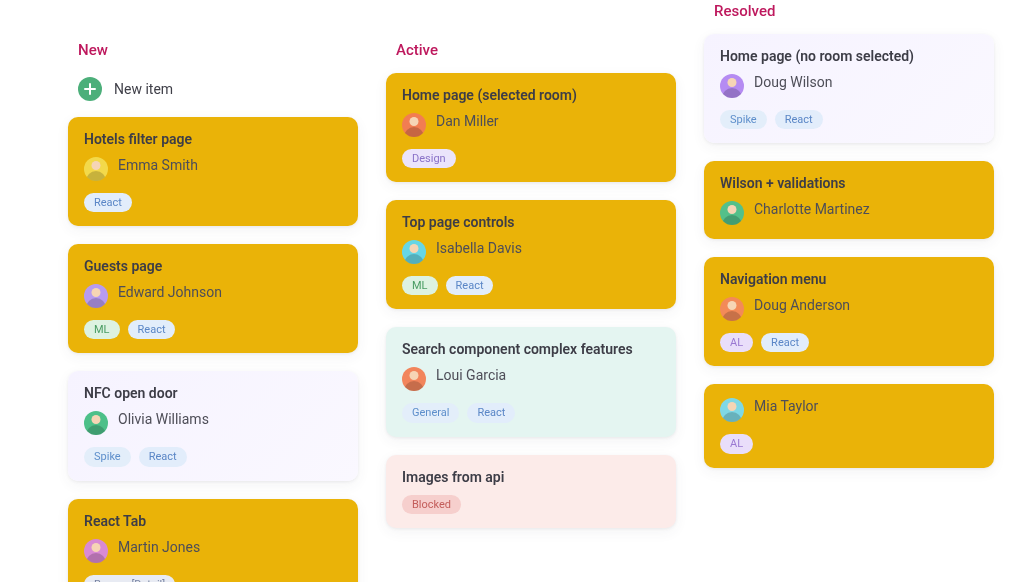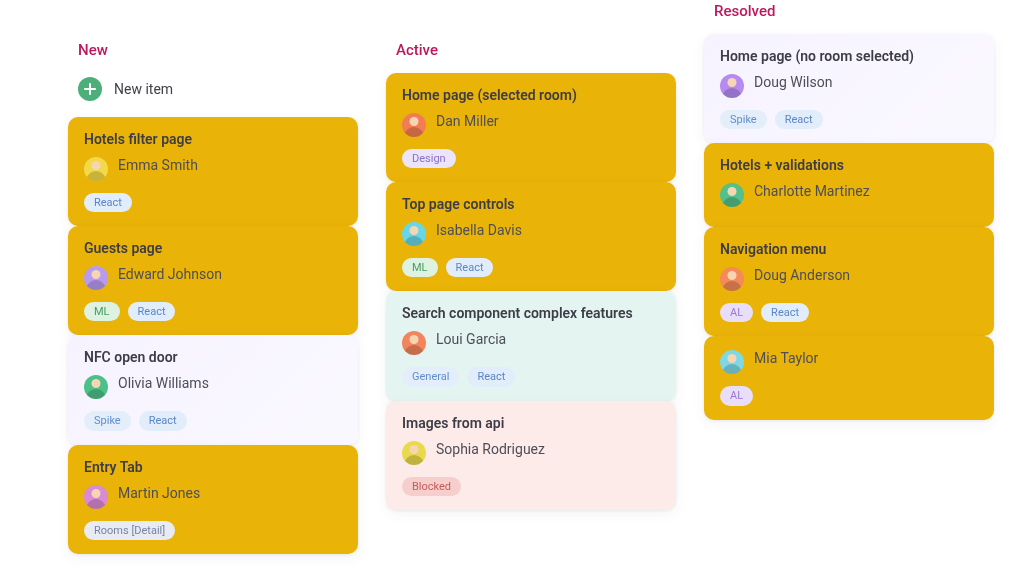--- a/index.html
+++ b/index.html
@@ -43,21 +43,21 @@
       background: #4caf7a;
       display: inline-flex;
       align-items: center;
       justify-content: center;
     }
     .plus-circle svg { width: 14px; height: 14px; }
     .new-item-label {
       font-size: 14px;
       color: #3f3f48;
     }
-    .card-stack { display: flex; flex-direction: column; gap: 0; }
+    .card-stack { display: flex; flex-direction: column; gap: 18px; }
     .card {
       background: #ffffff;
       border-radius: 10px;
       padding: 14px 16px 14px 16px;
       box-shadow: 0 1px 3px rgba(60,60,80,0.08), 0 4px 14px rgba(60,60,80,0.06);
     }
     .card.bg-white   { background: #eab308; }
     .card.bg-lilac   { background: linear-gradient(135deg,#f6f3ff 0%,#faf8ff 100%); }
     .card.bg-teal    { background: #e4f5f1; }
     .card.bg-rose    { background: #fcebe9; }
@@ -65,21 +65,21 @@
       font-size: 14px;
       font-weight: 600;
       color: #3d3d47;
       margin-bottom: 10px;
     }
     .assignee-row {
       display: flex;
       gap: 10px;
       margin-bottom: 12px;
     }
-    .assignee-row.no-pills { margin-bottom: 6px; }
+    .assignee-row.no-pills { margin-bottom: 0; }
     .avatar {
       width: 24px;
       height: 24px;
       border-radius: 50%;
       position: relative;
       overflow: hidden;
       flex-shrink: 0;
     }
     .avatar-face {
       position: absolute;
@@ -164,21 +164,21 @@
               <span class="avatar-body"></span>
             </span>
             <span class="assignee-name">Olivia Williams</span>
           </div>
           <div class="pill-row">
             <span class="pill spike">Spike</span>
             <span class="pill react">React</span>
           </div>
         </div>
         <div class="card bg-white">
-          <div class="card-title">Entry Tab</div>
+          <div class="card-title">React Tab</div>
           <div class="assignee-row">
             <span class="avatar" style="background: rgb(217, 138, 212);">
               <span class="avatar-face"></span>
               <span class="avatar-body"></span>
             </span>
             <span class="assignee-name">Martin Jones</span>
           </div>
           <div class="pill-row">
             <span class="pill rooms">Rooms [Detail]</span>
           </div>
@@ -225,27 +225,20 @@
             </span>
             <span class="assignee-name">Loui Garcia</span>
           </div>
           <div class="pill-row">
             <span class="pill general">General</span>
             <span class="pill react">React</span>
           </div>
         </div>
         <div class="card bg-rose">
           <div class="card-title">Images from api</div>
-          <div class="assignee-row">
-            <span class="avatar" style="background: rgb(233, 217, 76);">
-              <span class="avatar-face"></span>
-              <span class="avatar-body"></span>
-            </span>
-            <span class="assignee-name">Sophia Rodriguez</span>
-          </div>
           <div class="pill-row">
             <span class="pill blocked">Blocked</span>
           </div>
         </div>
       </div>
   </div>
 
   <div class="column col-resolved">
     <div class="col-title resolved">Resolved</div>
     <div class="card-stack" id="stack-resolved">
@@ -257,21 +250,21 @@
               <span class="avatar-body"></span>
             </span>
             <span class="assignee-name">Doug Wilson</span>
           </div>
           <div class="pill-row">
             <span class="pill spike">Spike</span>
             <span class="pill react">React</span>
           </div>
         </div>
         <div class="card bg-white">
-          <div class="card-title">Hotels + validations</div>
+          <div class="card-title">Wilson + validations</div>
           <div class="assignee-row no-pills">
             <span class="avatar" style="background: rgb(84, 192, 138);">
               <span class="avatar-face"></span>
               <span class="avatar-body"></span>
             </span>
             <span class="assignee-name">Charlotte Martinez</span>
           </div>
         </div>
         <div class="card bg-white">
           <div class="card-title">Navigation menu</div>

